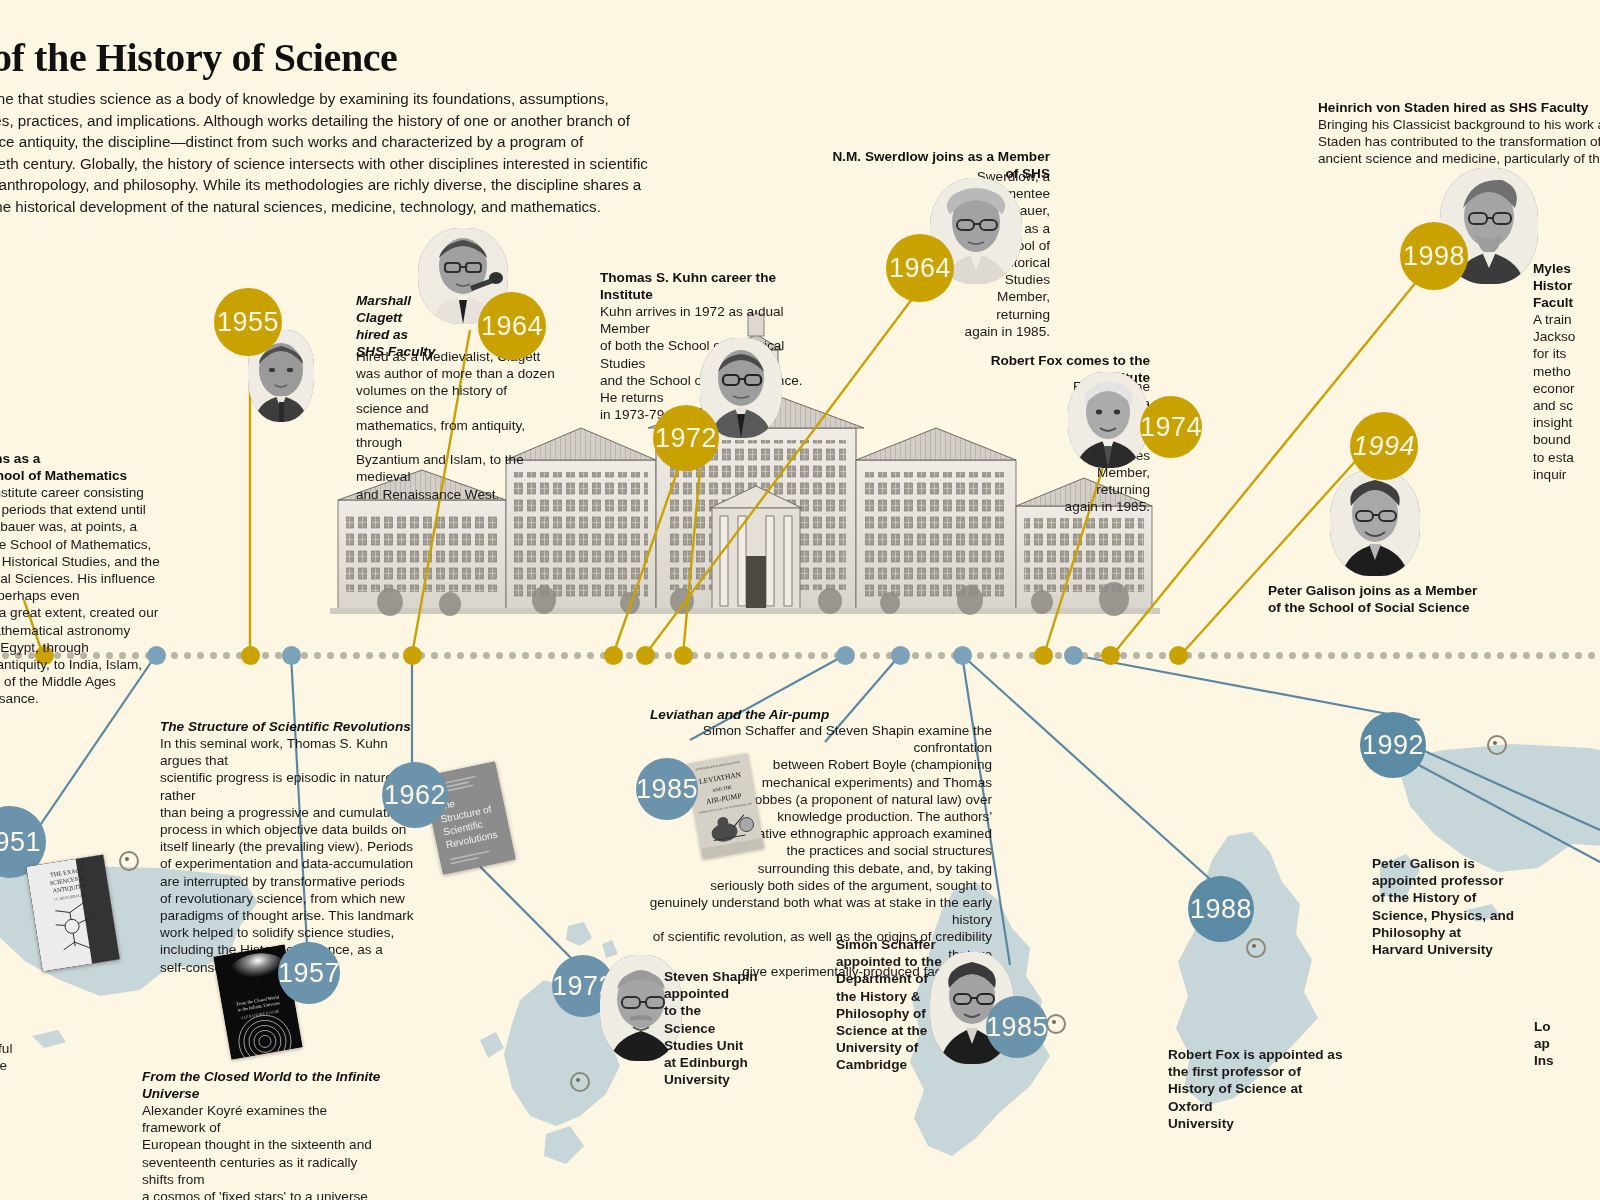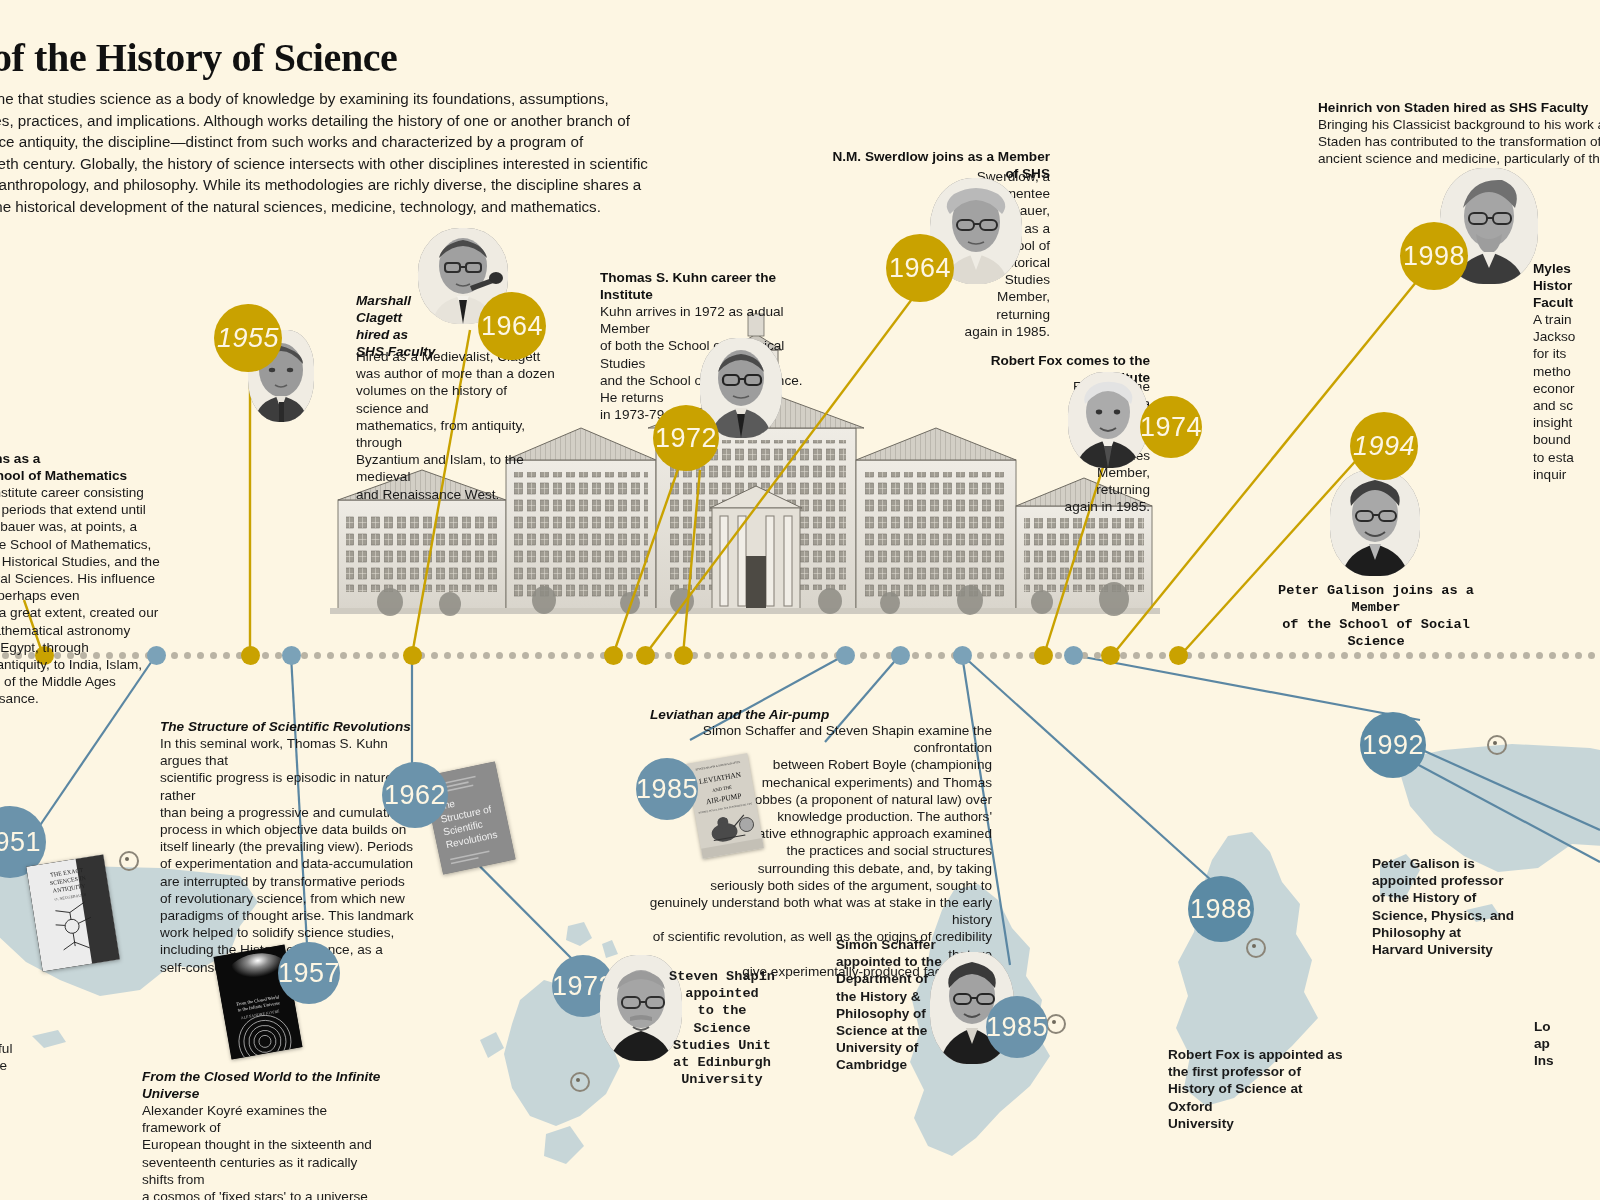--- a/index.html
+++ b/index.html
@@ -16,21 +16,21 @@
   .title{
     font-family:"Liberation Serif","DejaVu Serif",serif;
     font-weight:bold;font-size:40px;letter-spacing:-0.4px;color:#111;
     white-space:nowrap;line-height:1;
   }
   .intro{font-size:15.2px;line-height:21.6px;color:#1a1a1a;white-space:pre-line;}
   .hd{font-weight:bold;font-size:13.6px;line-height:17px;color:#111;}
   .bd{font-size:13.6px;line-height:17.2px;color:#1a1a1a;white-space:pre-line;}
   .it{font-style:italic;font-weight:bold;font-size:13.6px;line-height:17px;color:#111;}
   .ta-r{text-align:right;}
-  .ta-c{text-align:center;font-family:Liberation Mono, monospace;}
+  .ta-c{text-align:left;}
   .ta-l{text-align:left;}
 
   
   .bub{
     border-radius:50%;display:flex;align-items:center;justify-content:center;
     color:#fdf6e3;font-size:27px;letter-spacing:0.5px;
     font-family:"Liberation Sans","DejaVu Sans",sans-serif;
   }
   .bub.gold{background:#c9a200;}
   .bub.blue{background:#6b93ab;}
@@ -397,21 +397,21 @@
       <ellipse cx="33" cy="40" rx="22" ry="27" fill="#9a9a9a"></ellipse>
       <path d="M11,34 Q33,8 55,34 Q55,22 33,16 Q11,22 11,34Z" fill="#4d4d4d"></path>
       <ellipse cx="24" cy="40" rx="3.2" ry="2.2" fill="#3a3a3a"></ellipse>
       <ellipse cx="42" cy="40" rx="3.2" ry="2.2" fill="#3a3a3a"></ellipse>
       <path d="M27,55 Q33,59 39,55" stroke="#5c5c5c" stroke-width="1.6" fill="none"></path>
       <path d="M6,92 Q10,70 33,66 Q56,70 60,92 Z" fill="#3d3d3d"></path>
       <path d="M28,66 L33,80 L38,66 Z" fill="#e8e4db"></path>
       <rect x="31" y="72" width="5" height="20" fill="#2a2a2a"></rect>
     </svg>
   </div>
-  <div class="abs bub gold" style="left:214px;top:304px;width:68px;height:68px;font-style:italic;">1955</div>
+  <div class="abs bub gold" style="left:214px;top:288px;width:68px;height:68px;">1955</div>
 
   <div class="abs ta-l" style="left:356px;top:292px;width:96px;">
     <div class="hd" style="white-space:pre-line;font-style:italic;">Marshall
 Clagett
 hired as
 SHS Faculty</div>
   </div>
   <div class="abs ta-l" style="left:356px;top:348px;width:200px;">
     <div class="bd">Hired as a Medievalist, Clagett
 was author of more than a dozen

